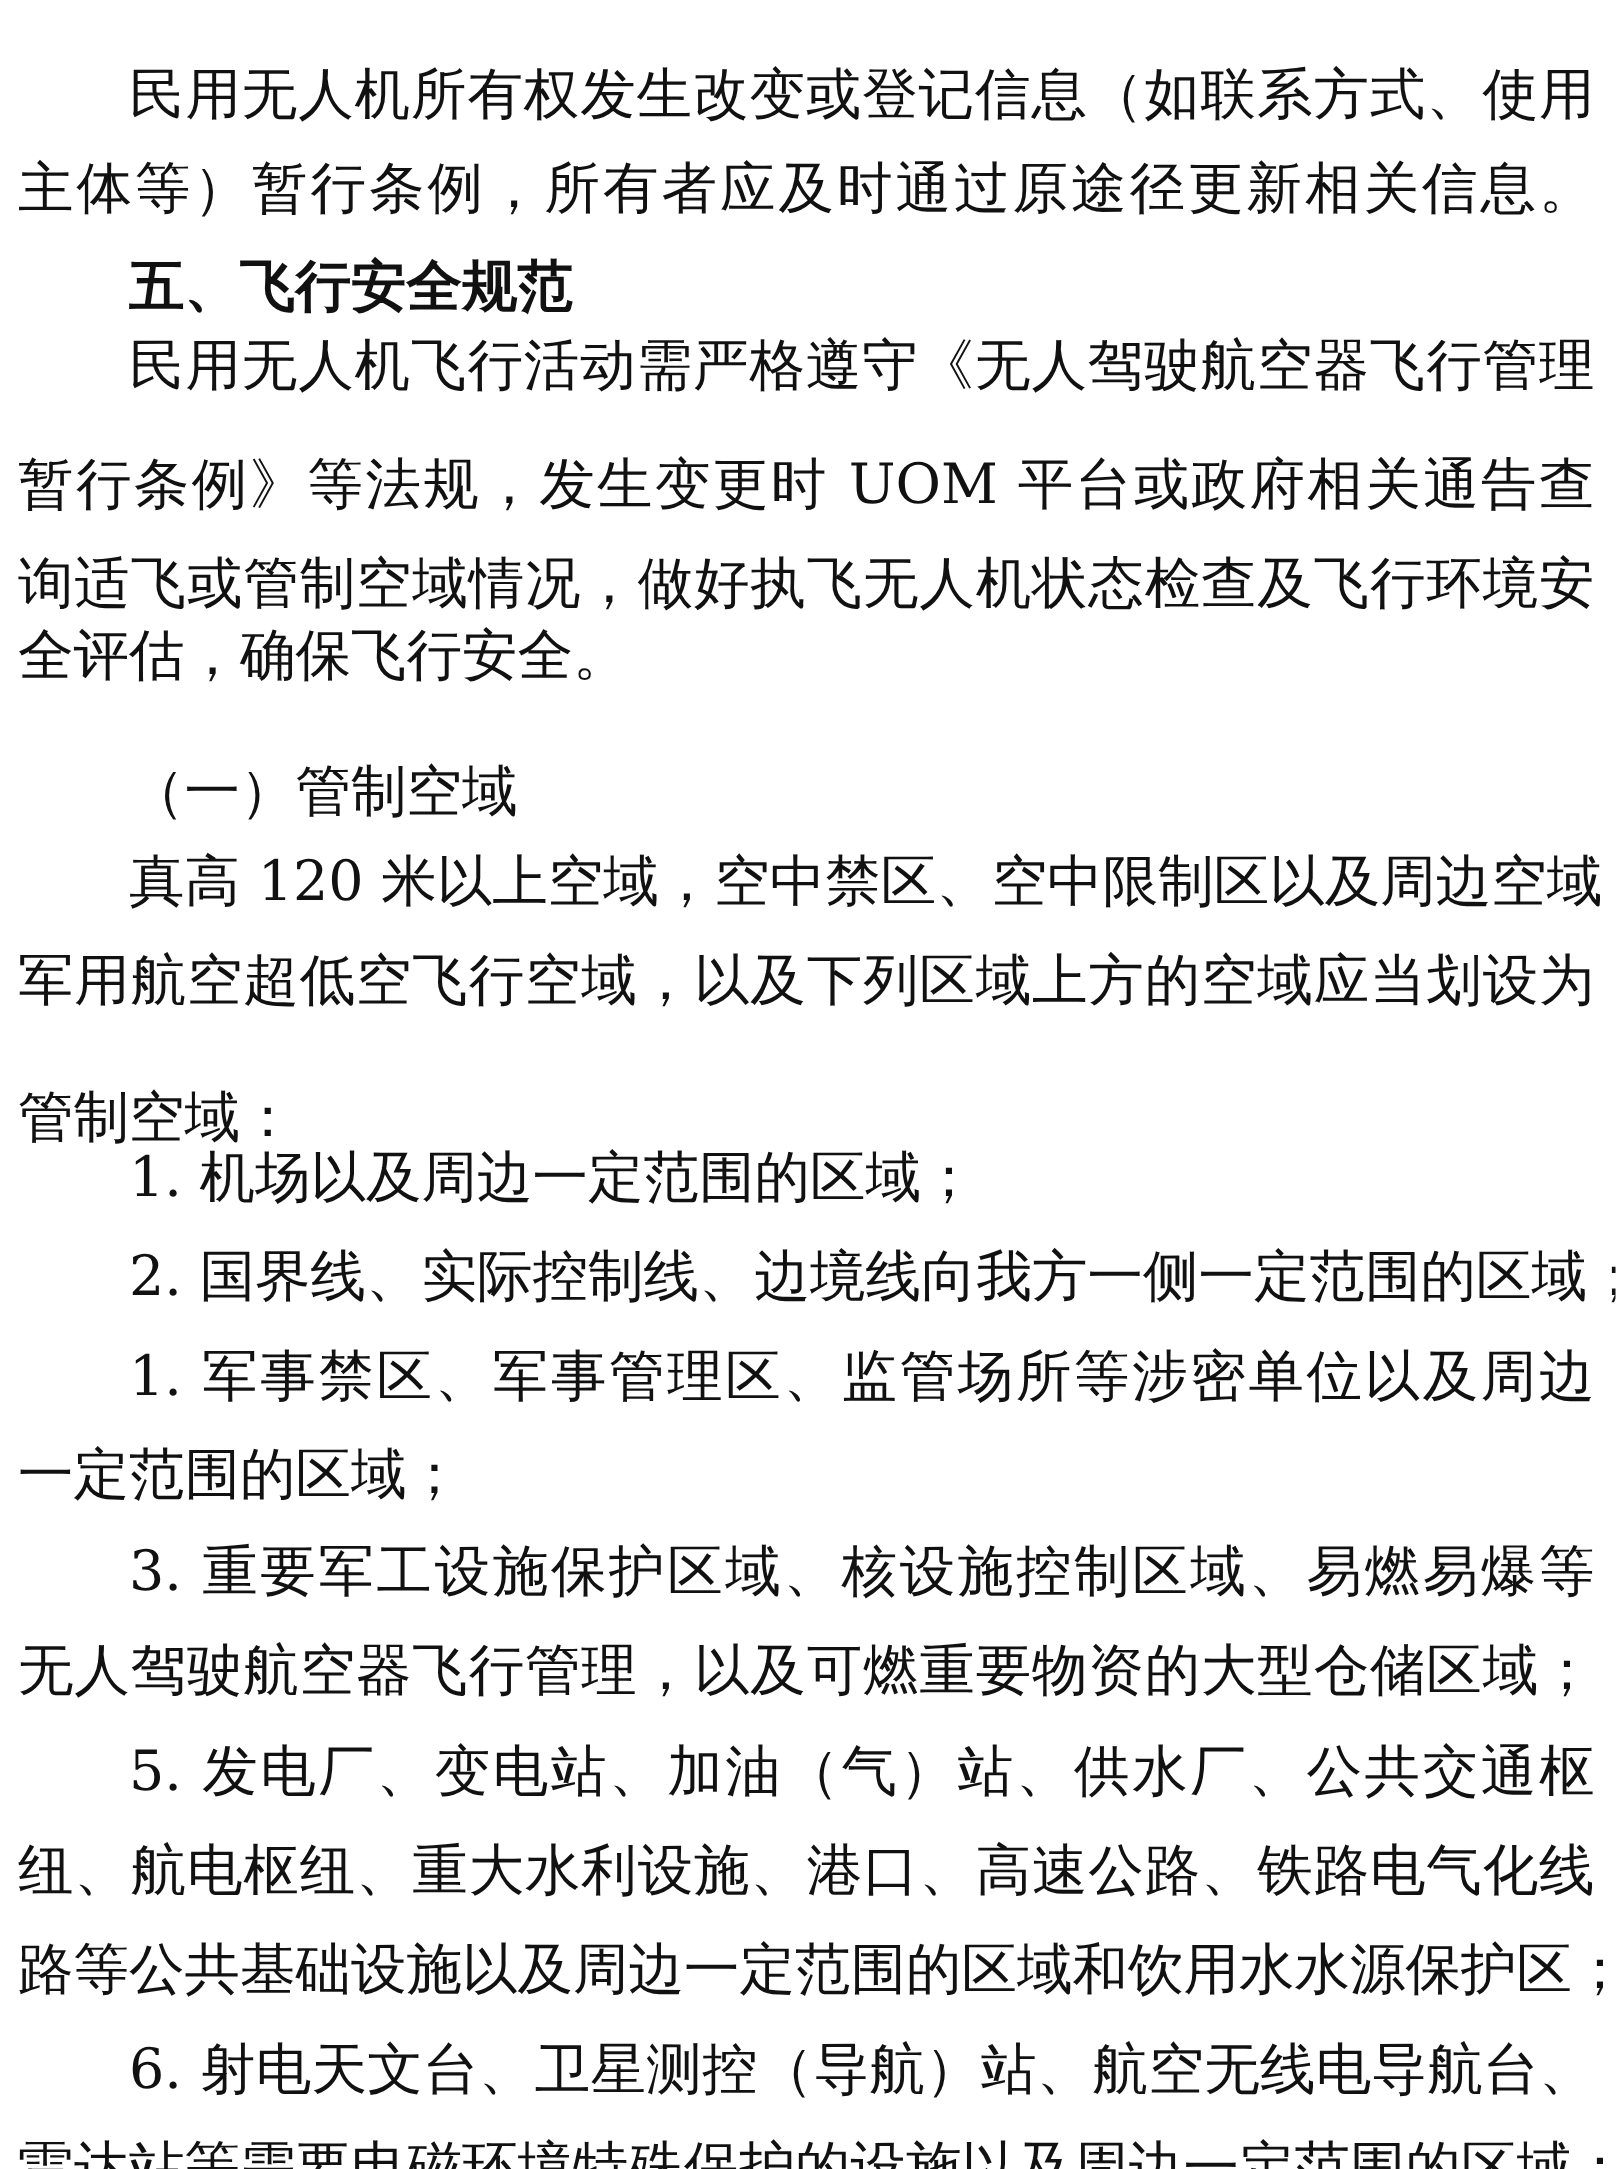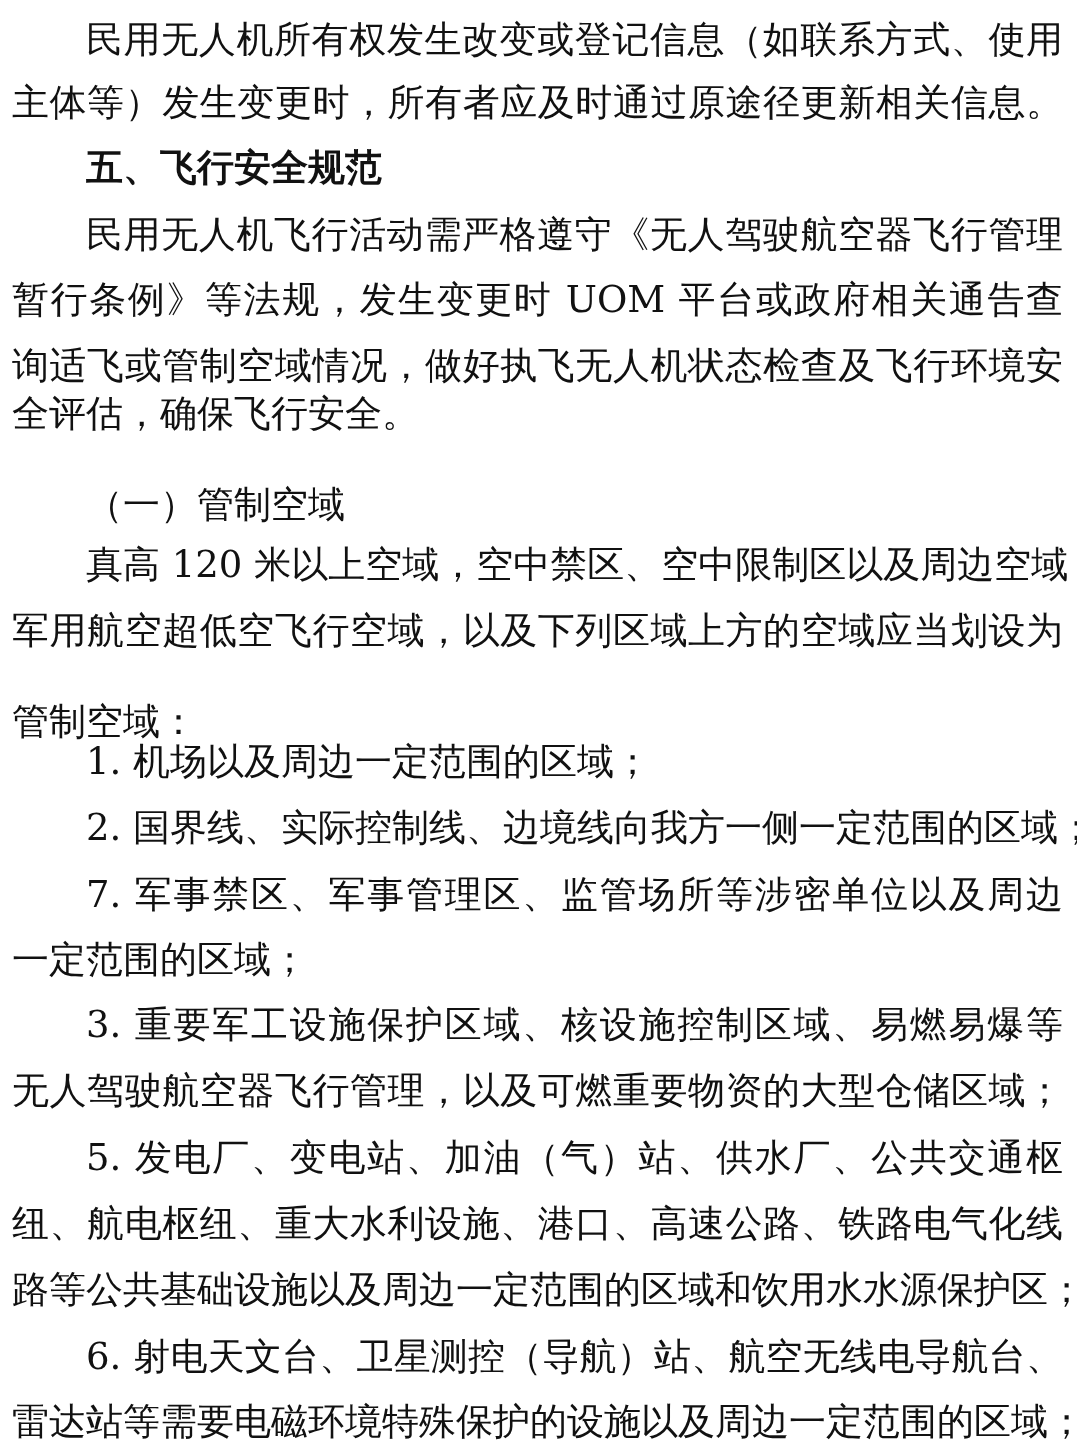--- a/index.html
+++ b/index.html
@@ -1,42 +1,42 @@
 <!DOCTYPE html>
 <html><head>
 <meta charset="utf-8">
 <style>
   html, body { margin: 0; padding: 0; background: #ffffff; }
   body { width: 1077px; height: 1446px; overflow: hidden; position: relative;
          font-family: "DejaVu Serif", "Liberation Serif", serif; color: #111; }
   .line { position: absolute; left: 12px; right: 14px; height: 50px;
           font-size: 37px; line-height: 50px; white-space: nowrap;
-          text-align: justify; text-align-last: justify; letter-spacing: 0; }
+          text-align: justify; text-align-last: justify; letter-spacing: 0; margin-top: 23px; }
   .indent { left: 86px; }
   .last { text-align-last: left; }
   .heading { font-family: Liberation Sans, sans-serif; font-weight: bold; }
 </style>
 </head>
 <body>
 
 <div>
   <div class="line indent" style="top:15px">民用无人机所有权发生改变或登记信息（如联系方式、使用</div>
-  <div class="line" style="top:78px">主体等）发生变更时，所有者应及时通过原途径更新相关信息。</div>
+  <div class="line" style="top:78px">主体等）暂行条例，所有者应及时通过原途径更新相关信息。</div>
   <div class="line indent last heading" style="top:143px">五、飞行安全规范</div>
-  <div class="line indent" style="top:210px">民用无人机飞行活动需严格遵守《无人驾驶航空器飞行管理</div>
+  <div class="line indent" style="top:196px">民用无人机飞行活动需严格遵守《无人驾驶航空器飞行管理</div>
   <div class="line" style="top:275px">暂行条例》等法规，发生变更时 UOM 平台或政府相关通告查</div>
   <div class="line" style="top:341px">询适飞或管制空域情况，做好执飞无人机状态检查及飞行环境安</div>
   <div class="line last" style="top:389px">全评估，确保飞行安全。</div>
   <div class="line indent last" style="top:480px">（一）管制空域</div>
   <div class="line indent" style="top:540px">真高 120 米以上空域，空中禁区、空中限制区以及周边空域，</div>
   <div class="line" style="top:606px">军用航空超低空飞行空域，以及下列区域上方的空域应当划设为</div>
   <div class="line last" style="top:697px">管制空域：</div>
   <div class="line indent last" style="top:737px">1. 机场以及周边一定范围的区域；</div>
   <div class="line indent" style="top:803px">2. 国界线、实际控制线、边境线向我方一侧一定范围的区域；</div>
-  <div class="line indent" style="top:870px">7. 军事禁区、军事管理区、监管场所等涉密单位以及周边</div>
+  <div class="line indent" style="top:870px">1. 军事禁区、军事管理区、监管场所等涉密单位以及周边</div>
   <div class="line last" style="top:935px">一定范围的区域；</div>
   <div class="line indent" style="top:1000px">3. 重要军工设施保护区域、核设施控制区域、易燃易爆等</div>
   <div class="line" style="top:1066px">无人驾驶航空器飞行管理，以及可燃重要物资的大型仓储区域；</div>
   <div class="line indent" style="top:1133px">5. 发电厂、变电站、加油（气）站、供水厂、公共交通枢</div>
   <div class="line" style="top:1199px">纽、航电枢纽、重大水利设施、港口、高速公路、铁路电气化线</div>
   <div class="line" style="top:1265px">路等公共基础设施以及周边一定范围的区域和饮用水水源保护区；</div>
   <div class="line indent" style="top:1332px">6. 射电天文台、卫星测控（导航）站、航空无线电导航台、</div>
   <div class="line" style="top:1397px">雷达站等需要电磁环境特殊保护的设施以及周边一定范围的区域；</div>
 </div>
 

